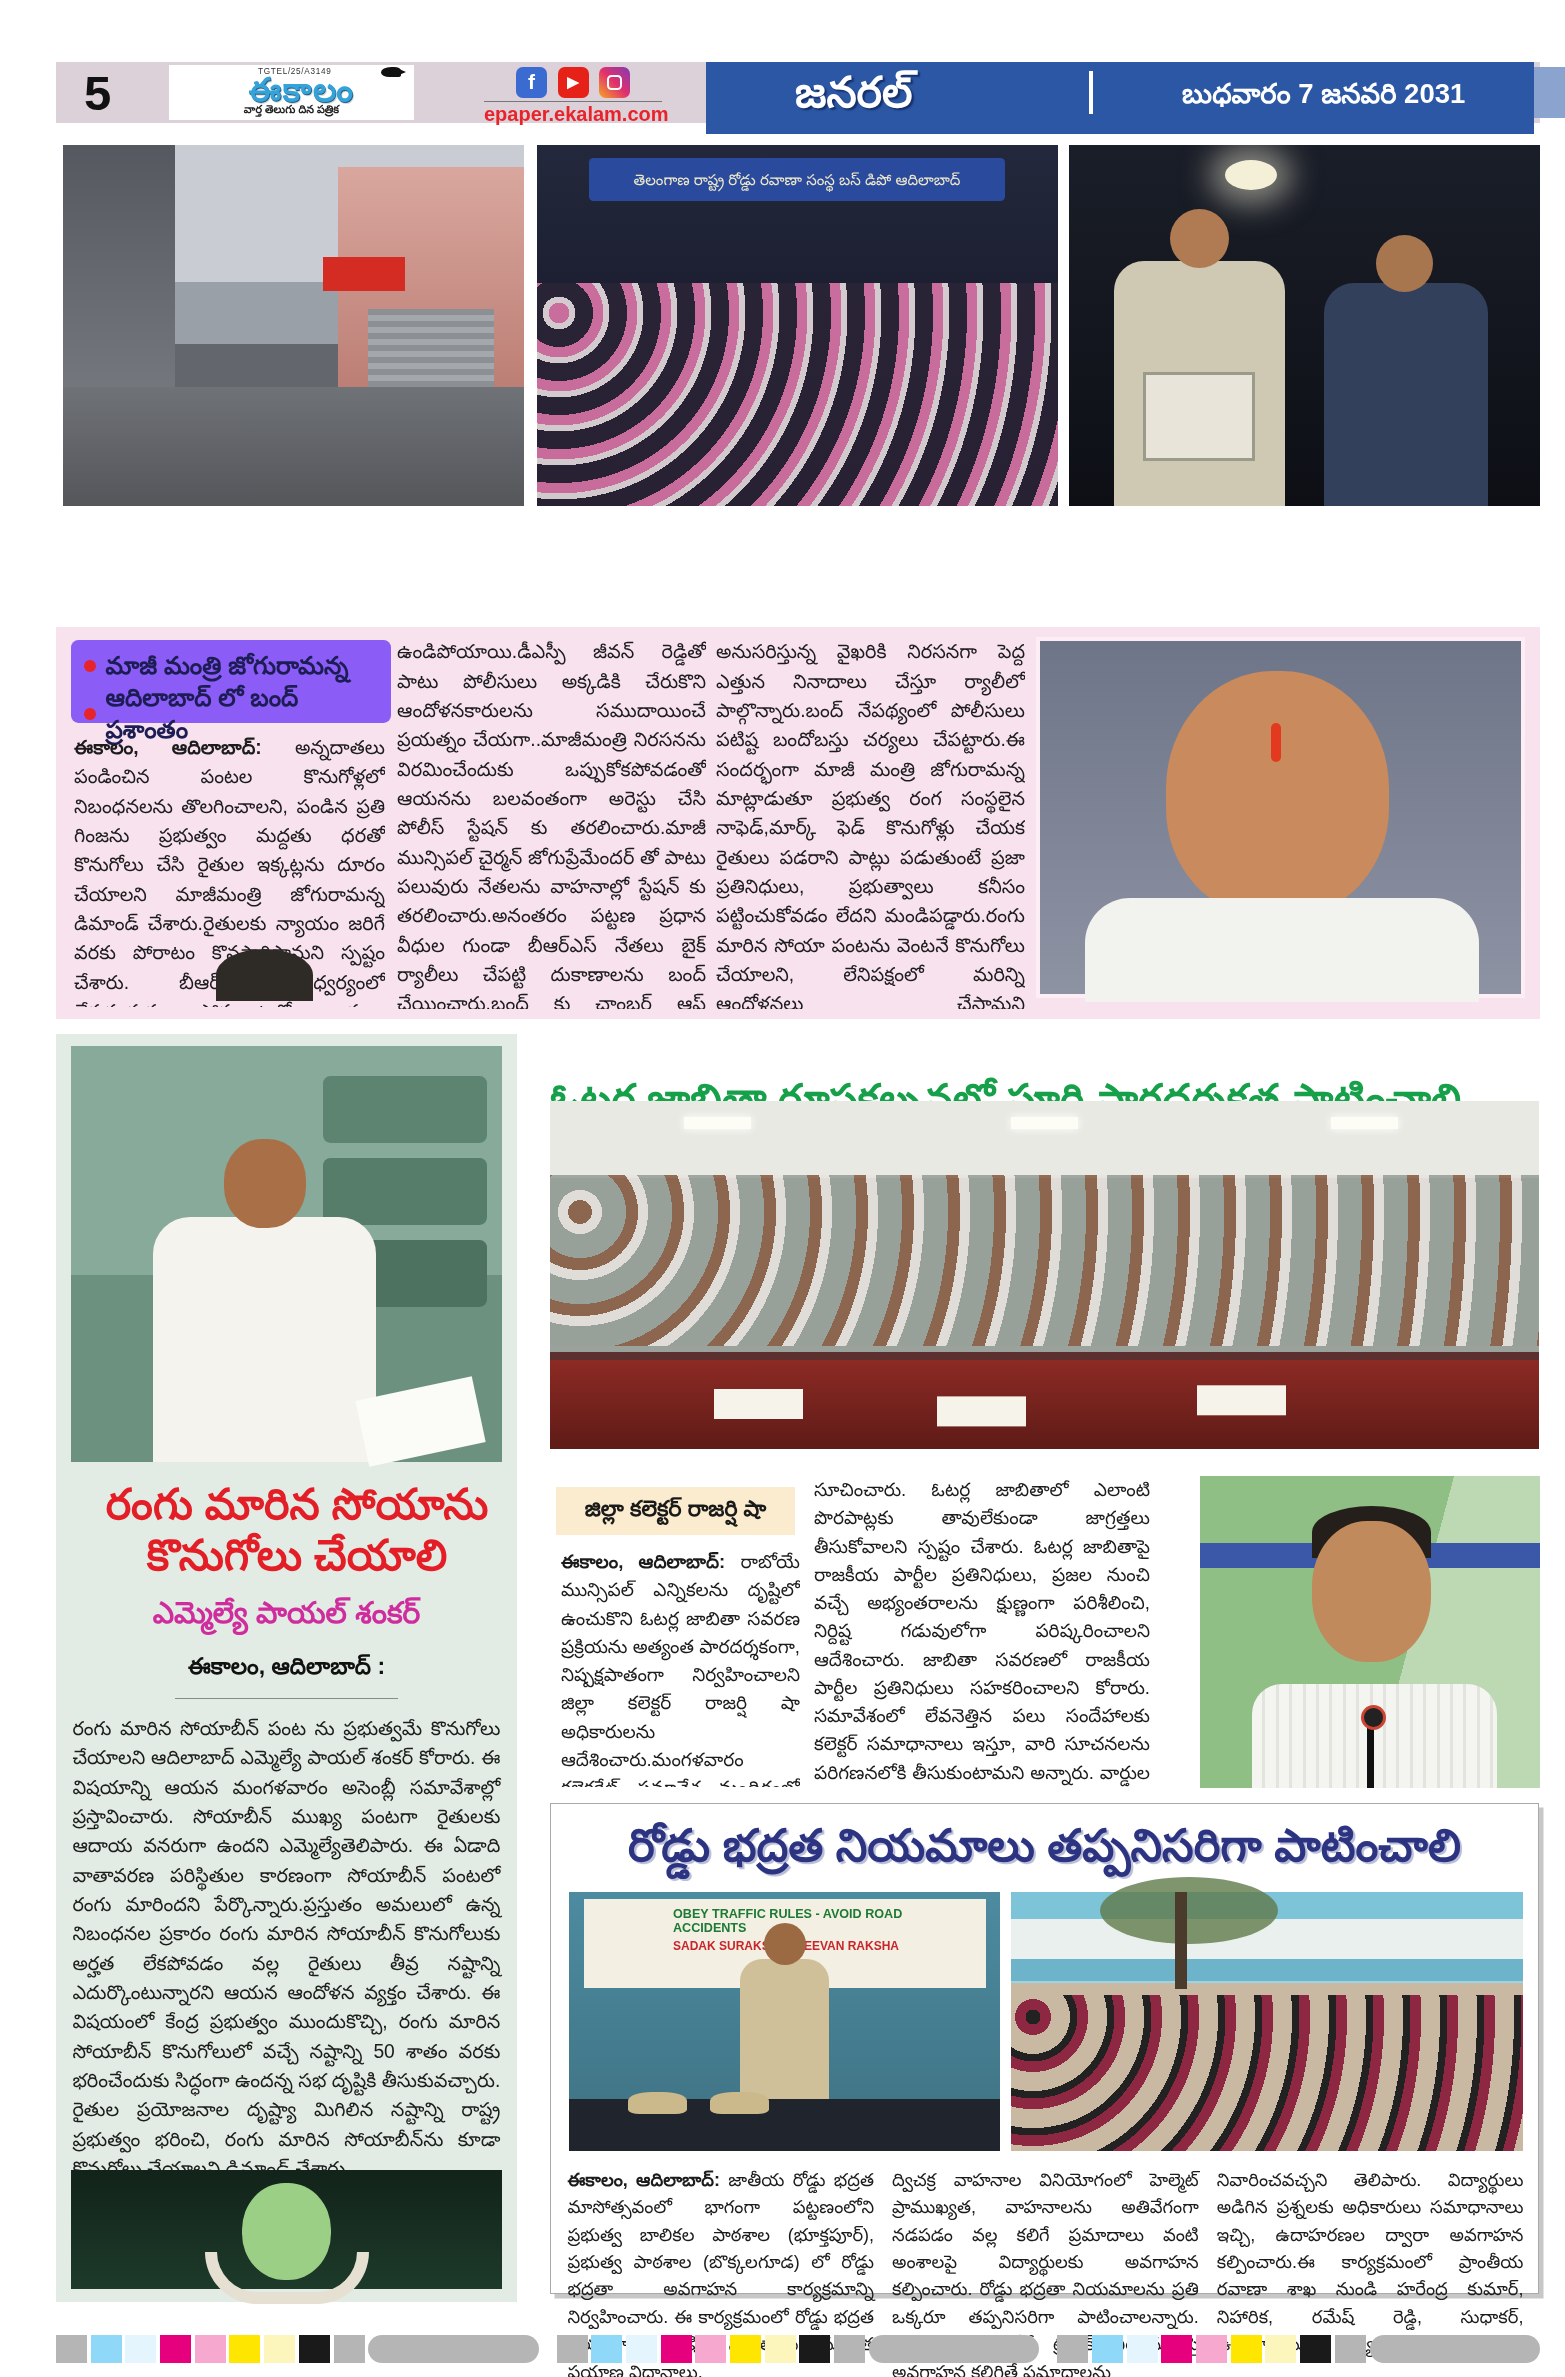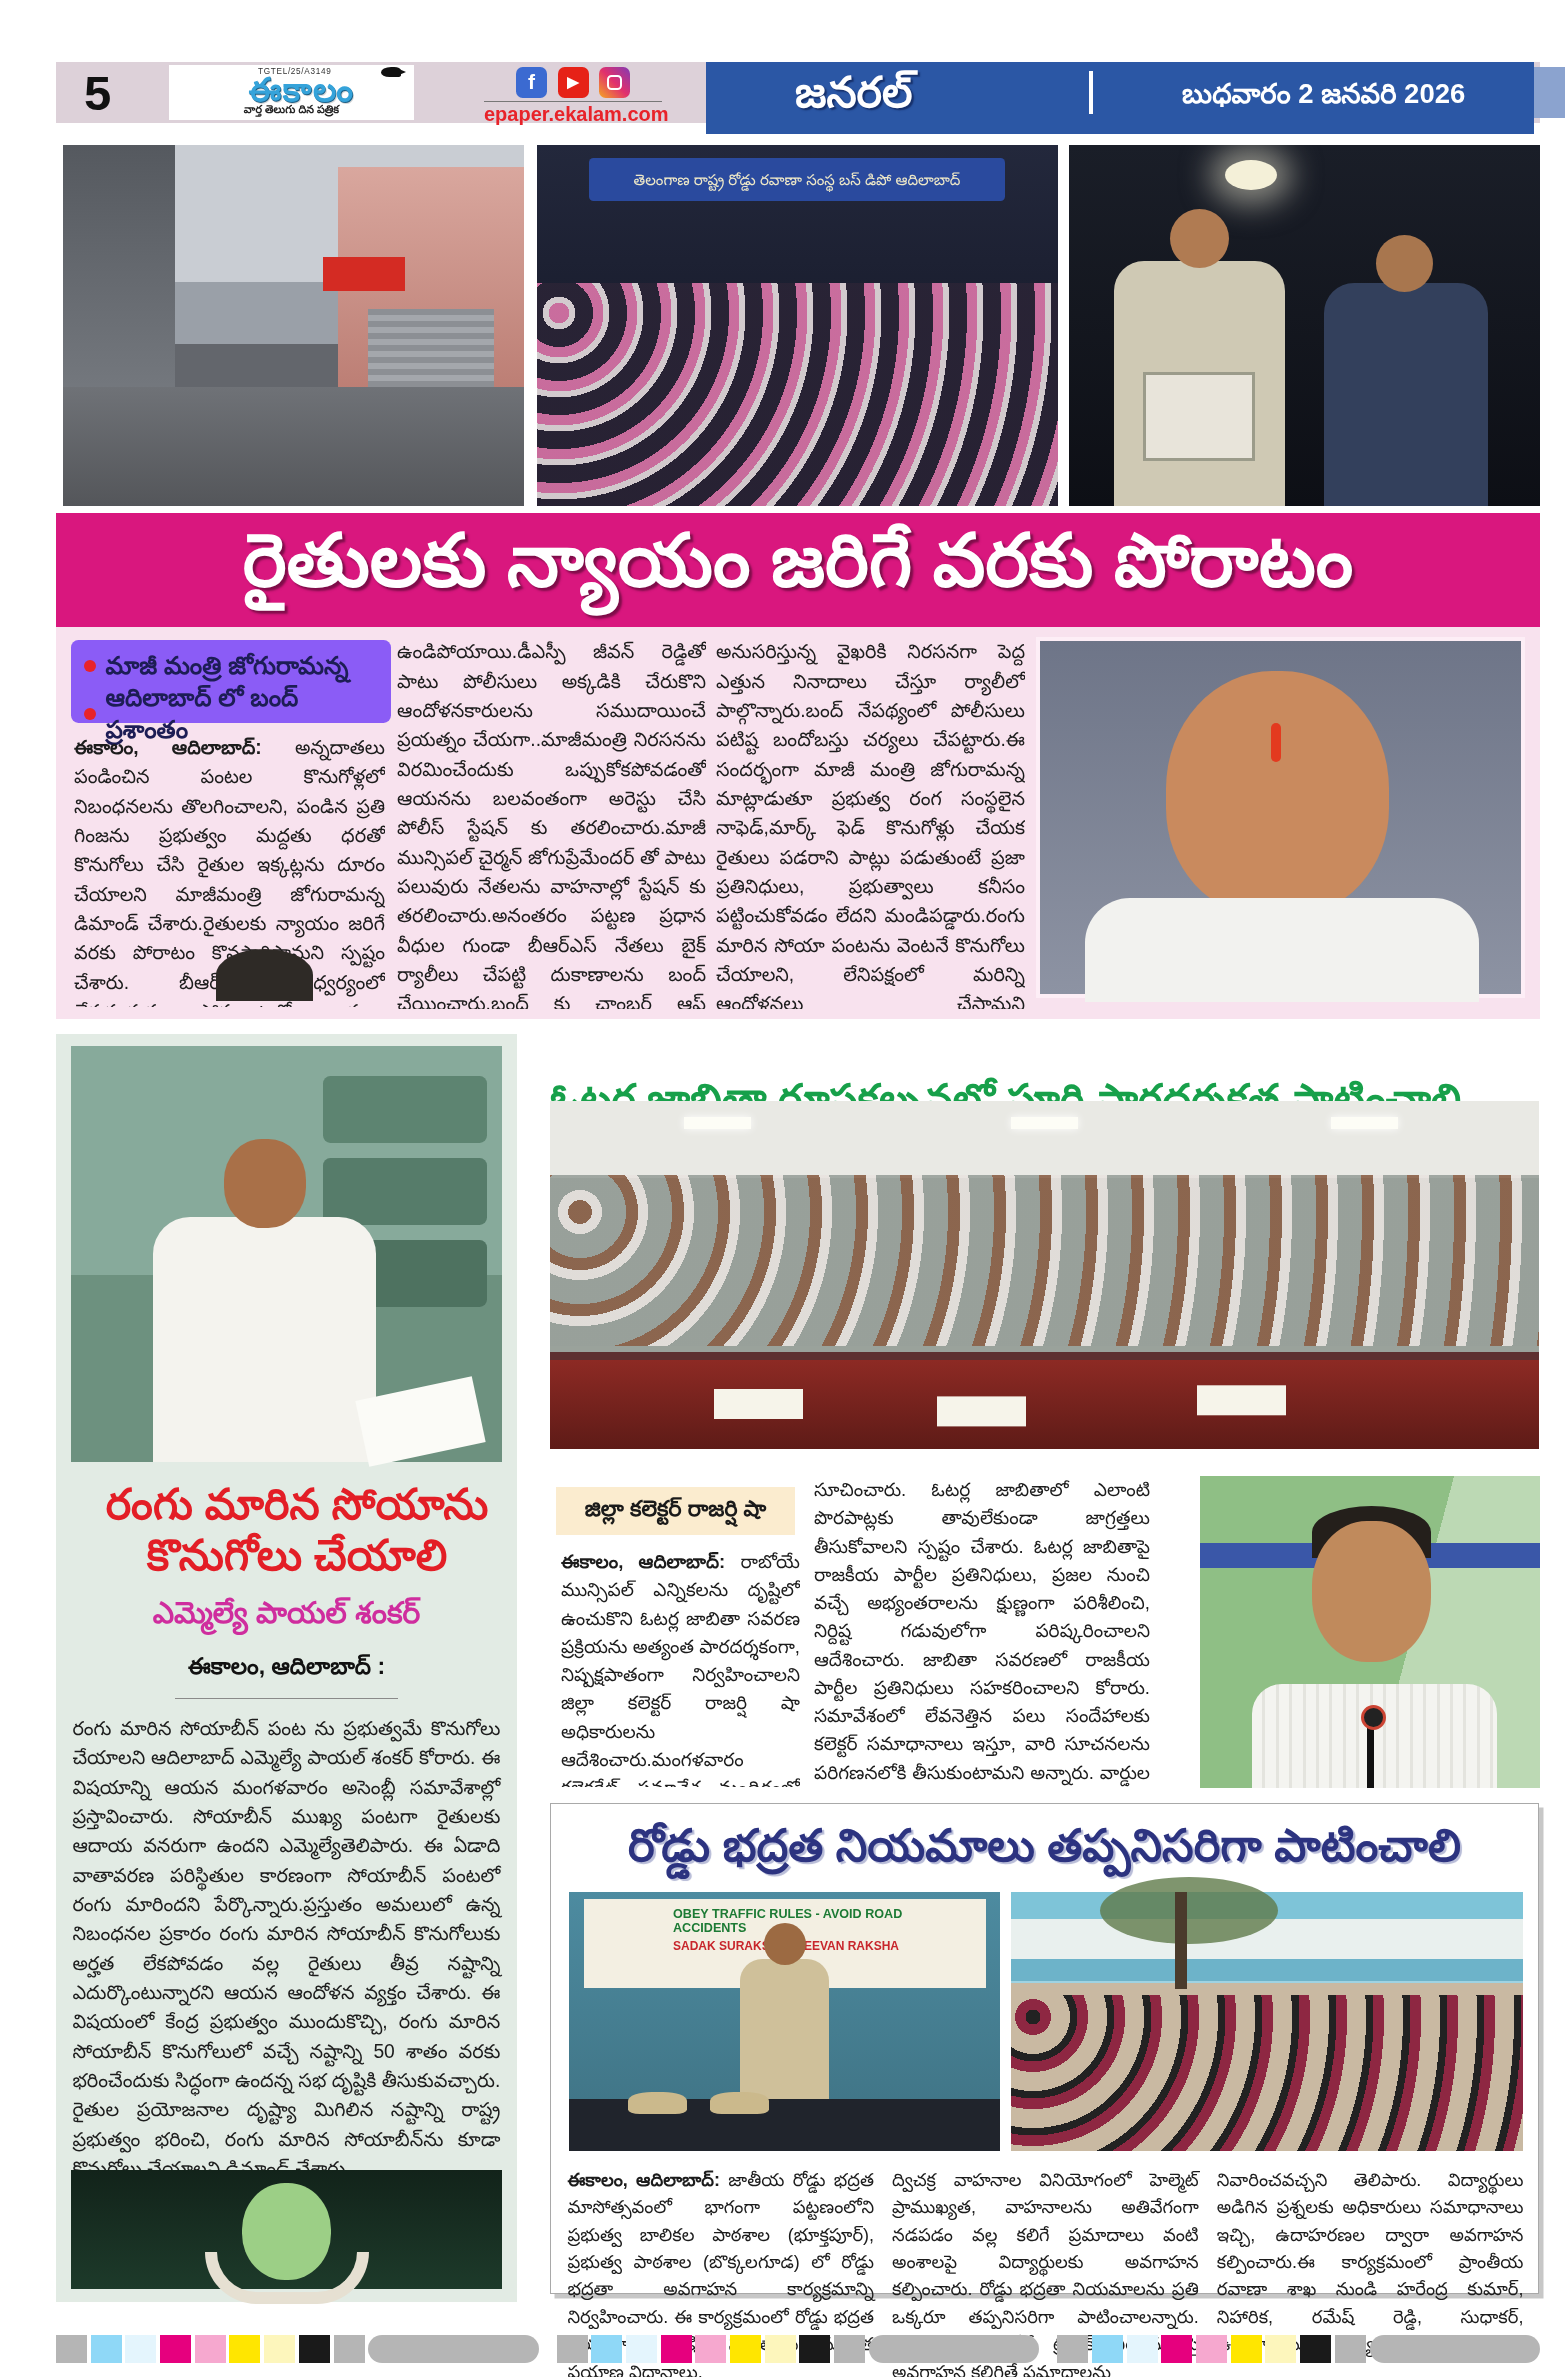--- a/index.html
+++ b/index.html
@@ -151,21 +151,21 @@
             <span class="ig-ring"></span>
           </div>
       </div>
       <div class="social-line"></div>
       <div class="epaper-link">epaper.ekalam.com</div>
     </div>
   </div>
   <div class="section-bar">
     <div class="section-label">జనరల్</div>
     <div class="section-divider"></div>
-    <div class="section-date">బుధవారం 2 జనవరి 2026</div>
+    <div class="section-date">బుధవారం 7 జనవరి 2031</div>
   </div>
   <div class="blue-chip"></div>
 
   <div class="photo ph-street">
     <div class="bldg-l"></div>
     <div class="bldg-r"></div>
     <div class="sign-red"></div>
     <div class="shutter"></div>
     <div class="road"></div>
   </div>
@@ -173,23 +173,20 @@
     <div class="gate-sign">తెలంగాణ రాష్ట్ర రోడ్డు రవాణా సంస్థ బస్ డిపో ఆదిలాబాద్</div>
     <div class="crowd"></div>
   </div>
   <div class="photo ph-interview">
     <div class="lamp"></div>
     <div class="officer"></div>
     <div class="vest"></div>
     <div class="reporter"></div>
   </div>
 
-  <div class="lead-banner">
-    <span>రైతులకు న్యాయం జరిగే వరకు పోరాటం</span>
-  </div>
 
   <div class="lead-bg">
     <div class="bullet-box">
       <div class="bullet-item">
         <span class="bullet-dot"></span>
         <span>మాజీ మంత్రి జోగురామన్న</span>
       </div>
       <div class="bullet-item">
         <span class="bullet-dot"></span>
         <span>ఆదిలాబాద్ లో బంద్ ప్రశాంతం</span>

